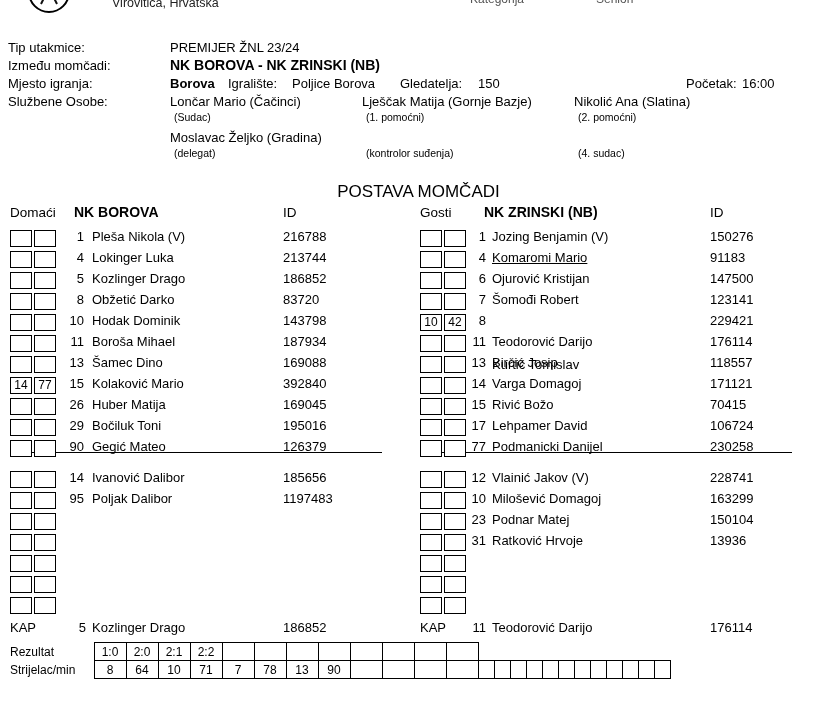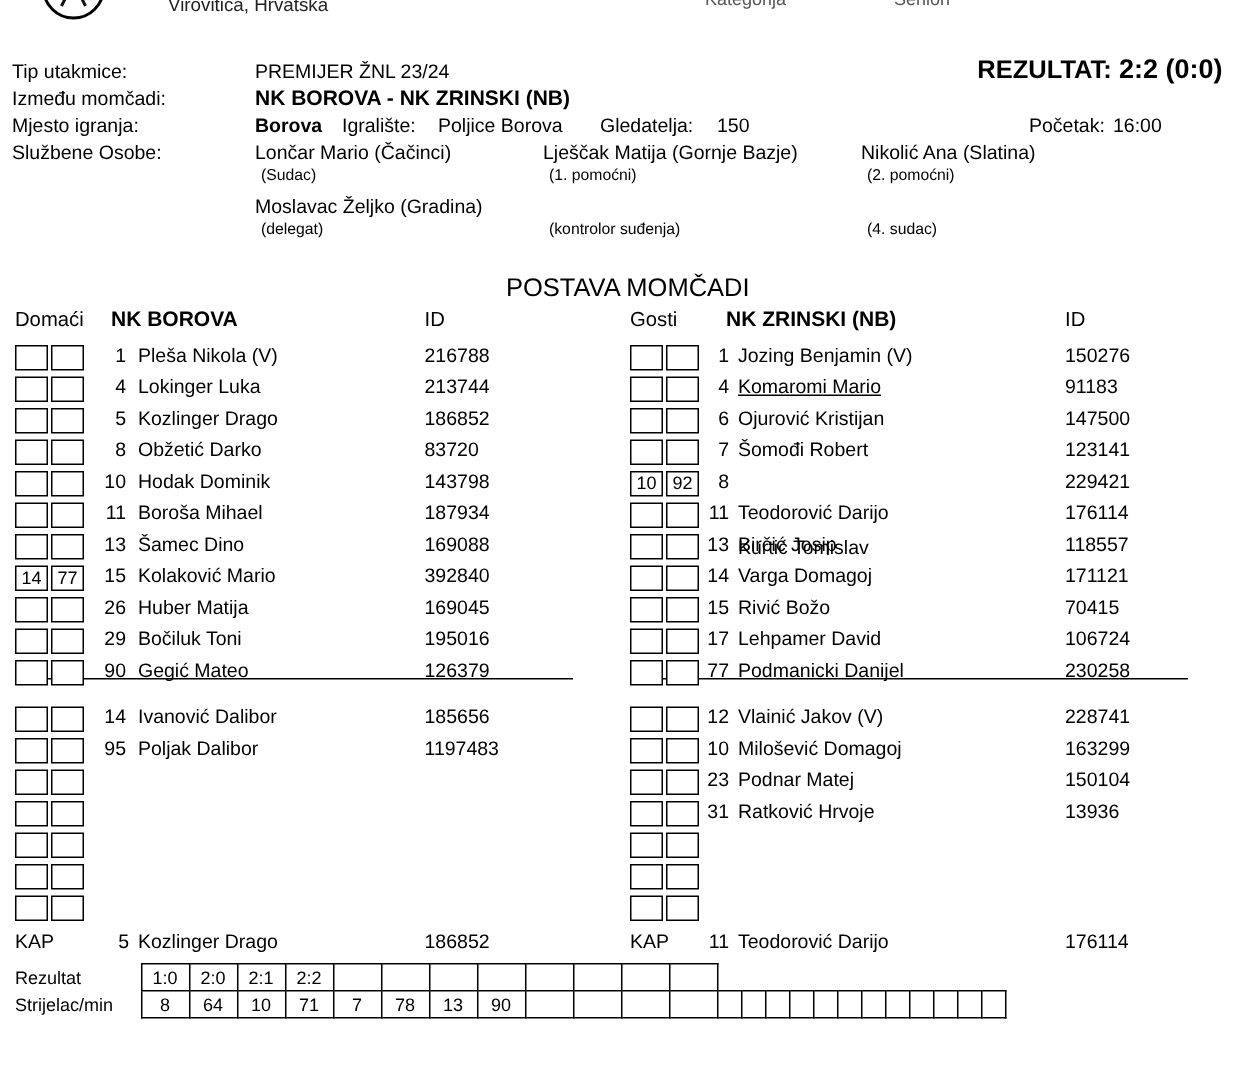--- a/index.html
+++ b/index.html
@@ -197,24 +197,20 @@
   <div class="val bold" style="left:170px; top:76px;">Borova</div>
   <div class="lbl" style="left:228px; top:76px;">Igralište:</div>
   <div class="val" style="left:292px; top:76px;">Poljice Borova</div>
   <div class="lbl" style="left:400px; top:76px;">Gledatelja:</div>
   <div class="val" style="left:478px; top:76px;">150</div>
   <div class="lbl" style="left:686px; top:76px;">Početak:</div>
   <div class="val" style="left:742px; top:76px;">16:00</div>
 
   <div class="lbl" style="left:8px; top:94px;">Službene Osobe:</div>
 
-  <div class="rezultat-label">
-    <span>REZULTAT:</span>
-    <span class="score">2:2 (0:0)</span>
-  </div>
 
   <div class="val" style="left:170px; top:94px;">Lončar Mario (Čačinci)</div>
   <div class="small" style="position:absolute; left:174px; top:111px;">(Sudac)</div>
 
   <div class="val" style="left:362px; top:94px;">Lješčak Matija (Gornje Bazje)</div>
   <div class="small" style="position:absolute; left:366px; top:111px;">(1. pomoćni)</div>
 
   <div class="val" style="left:574px; top:94px;">Nikolić Ana (Slatina)</div>
   <div class="small" style="position:absolute; left:578px; top:111px;">(2. pomoćni)</div>
 
@@ -330,21 +326,21 @@
       <div class="chk" style="left: 444px; top: 272px;"></div>
       <div class="num" style="position: absolute; left: 462px; top: 271px;">6</div>
       <div class="pname" style="position: absolute; left: 492px; top: 271px;">Ojurović Kristijan</div>
       <div class="pid" style="position: absolute; left: 710px; top: 271px;">147500</div>
       <div class="chk" style="left: 420px; top: 293px;"></div>
       <div class="chk" style="left: 444px; top: 293px;"></div>
       <div class="num" style="position: absolute; left: 462px; top: 292px;">7</div>
       <div class="pname" style="position: absolute; left: 492px; top: 292px;">Šomođi Robert</div>
       <div class="pid" style="position: absolute; left: 710px; top: 292px;">123141</div>
       <div class="chk2" style="left: 420px; top: 314px;">10</div>
-      <div class="chk2" style="left: 444px; top: 314px;">92</div>
+      <div class="chk2" style="left: 444px; top: 314px;">42</div>
       <div class="num" style="position: absolute; left: 462px; top: 313px;">8</div>
       <div class="pname" style="position: absolute; left: 492px; top: 313px; margin-top: 44px;">Kurtić Tomislav</div>
       <div class="pid" style="position: absolute; left: 710px; top: 313px;">229421</div>
       <div class="chk" style="left: 420px; top: 335px;"></div>
       <div class="chk" style="left: 444px; top: 335px;"></div>
       <div class="num" style="position: absolute; left: 462px; top: 334px;">11</div>
       <div class="pname" style="position: absolute; left: 492px; top: 334px;">Teodorović Darijo</div>
       <div class="pid" style="position: absolute; left: 710px; top: 334px;">176114</div>
       <div class="chk" style="left: 420px; top: 356px;"></div>
       <div class="chk" style="left: 444px; top: 356px;"></div>

